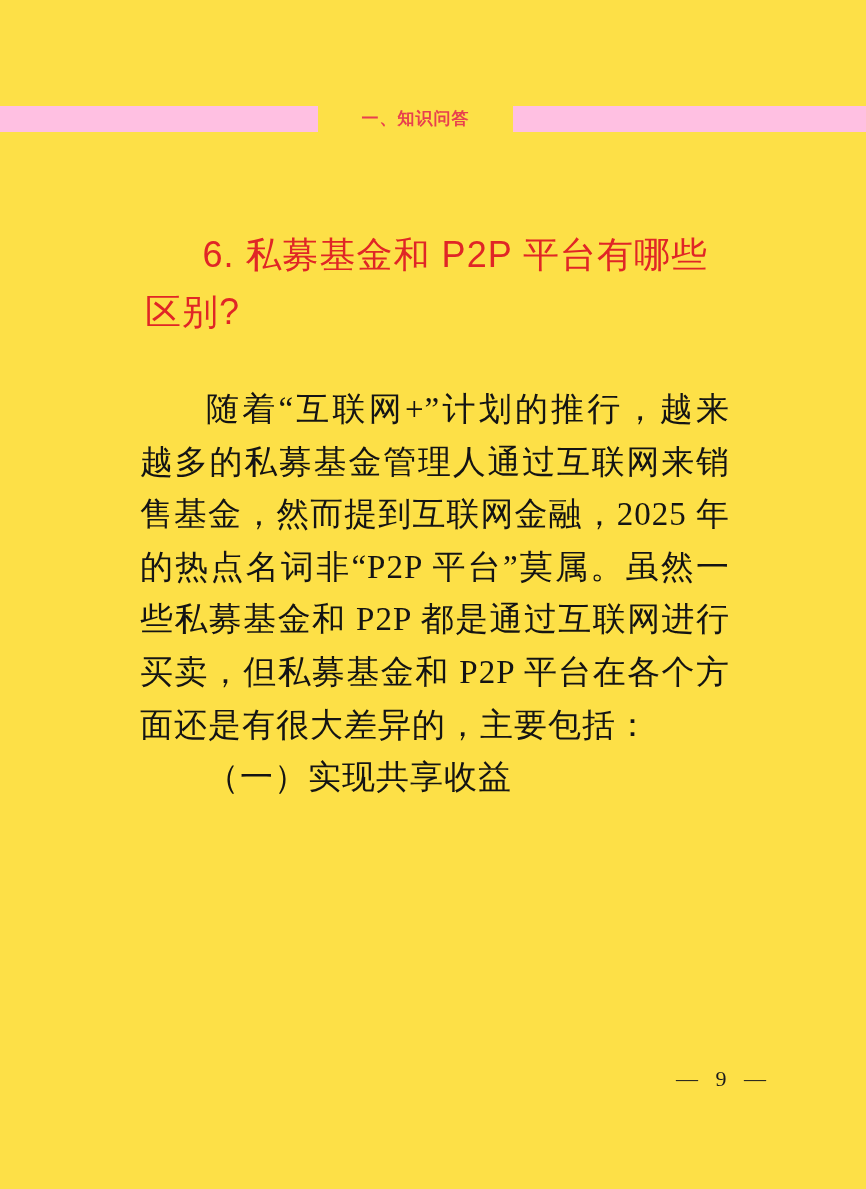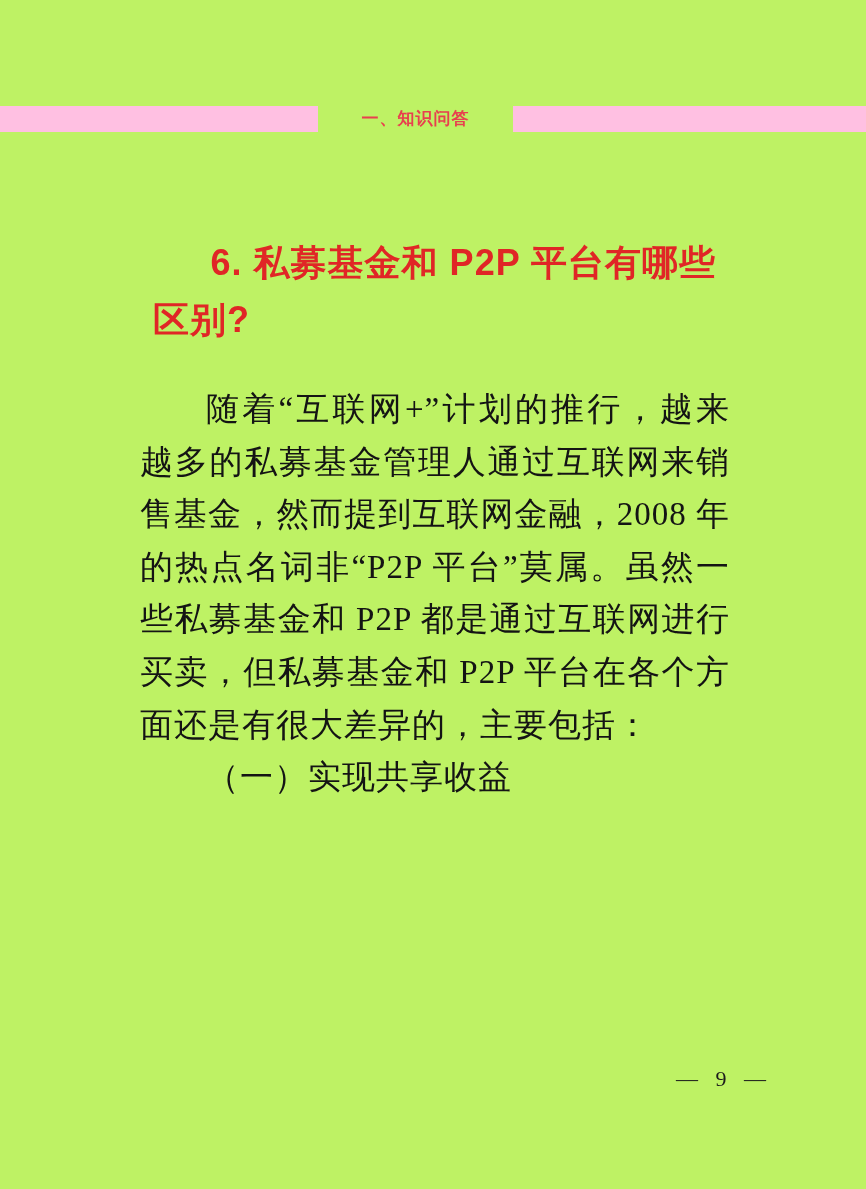--- a/index.html
+++ b/index.html
@@ -4,21 +4,21 @@
 <style>
   html, body {
     margin: 0;
     padding: 0;
     background: #ffffff;
   }
   .page {
     position: relative;
     width: 866px;
     height: 1189px;
-    background: #bef264;
+    background: #fde047;
     overflow: hidden;
     font-family: "Liberation Serif", serif;
   }
   
   .header-band {
     position: absolute;
     top: 106px;
     left: 0;
     right: 0;
     height: 26px;
@@ -41,23 +41,23 @@
     color: #e8404e;
     letter-spacing: 1px;
     white-space: nowrap;
   }
   
   .heading {
     position: absolute;
     top: 226px;
     left: 145px;
     width: 588px;
-    margin: 8px;
+    margin: 0;
     font-family: "Liberation Sans", sans-serif;
-    font-weight: bold;
+    font-weight: normal;
     font-size: 36px;
     line-height: 57px;
     color: #e02626;
     text-indent: 1.6em;
     letter-spacing: 1px;
   }
   
   .body-text {
     position: absolute;
     top: 383px;
@@ -92,19 +92,19 @@
 
   <div class="header-band">
     <div class="header-rule left"></div>
     <div class="header-label">一、知识问答</div>
     <div class="header-rule right"></div>
   </div>
 
   <h1 class="heading">6. 私募基金和 P2P 平台有哪些区别?</h1>
 
   <div class="body-text">
-    <p class="para">随着“互联网+”计划的推行，越来越多的私募基金管理人通过互联网来销售基金，然而提到互联网金融，2008 年的热点名词非“P2P 平台”莫属。虽然一些私募基金和 P2P 都是通过互联网进行买卖，但私募基金和 P2P 平台在各个方面还是有很大差异的，主要包括：</p>
+    <p class="para">随着“互联网+”计划的推行，越来越多的私募基金管理人通过互联网来销售基金，然而提到互联网金融，2025 年的热点名词非“P2P 平台”莫属。虽然一些私募基金和 P2P 都是通过互联网进行买卖，但私募基金和 P2P 平台在各个方面还是有很大差异的，主要包括：</p>
     <p class="para">（一）实现共享收益</p>
   </div>
 
   <div class="pageno">— 9 —</div>
 
 </div>
 
 </body></html>

